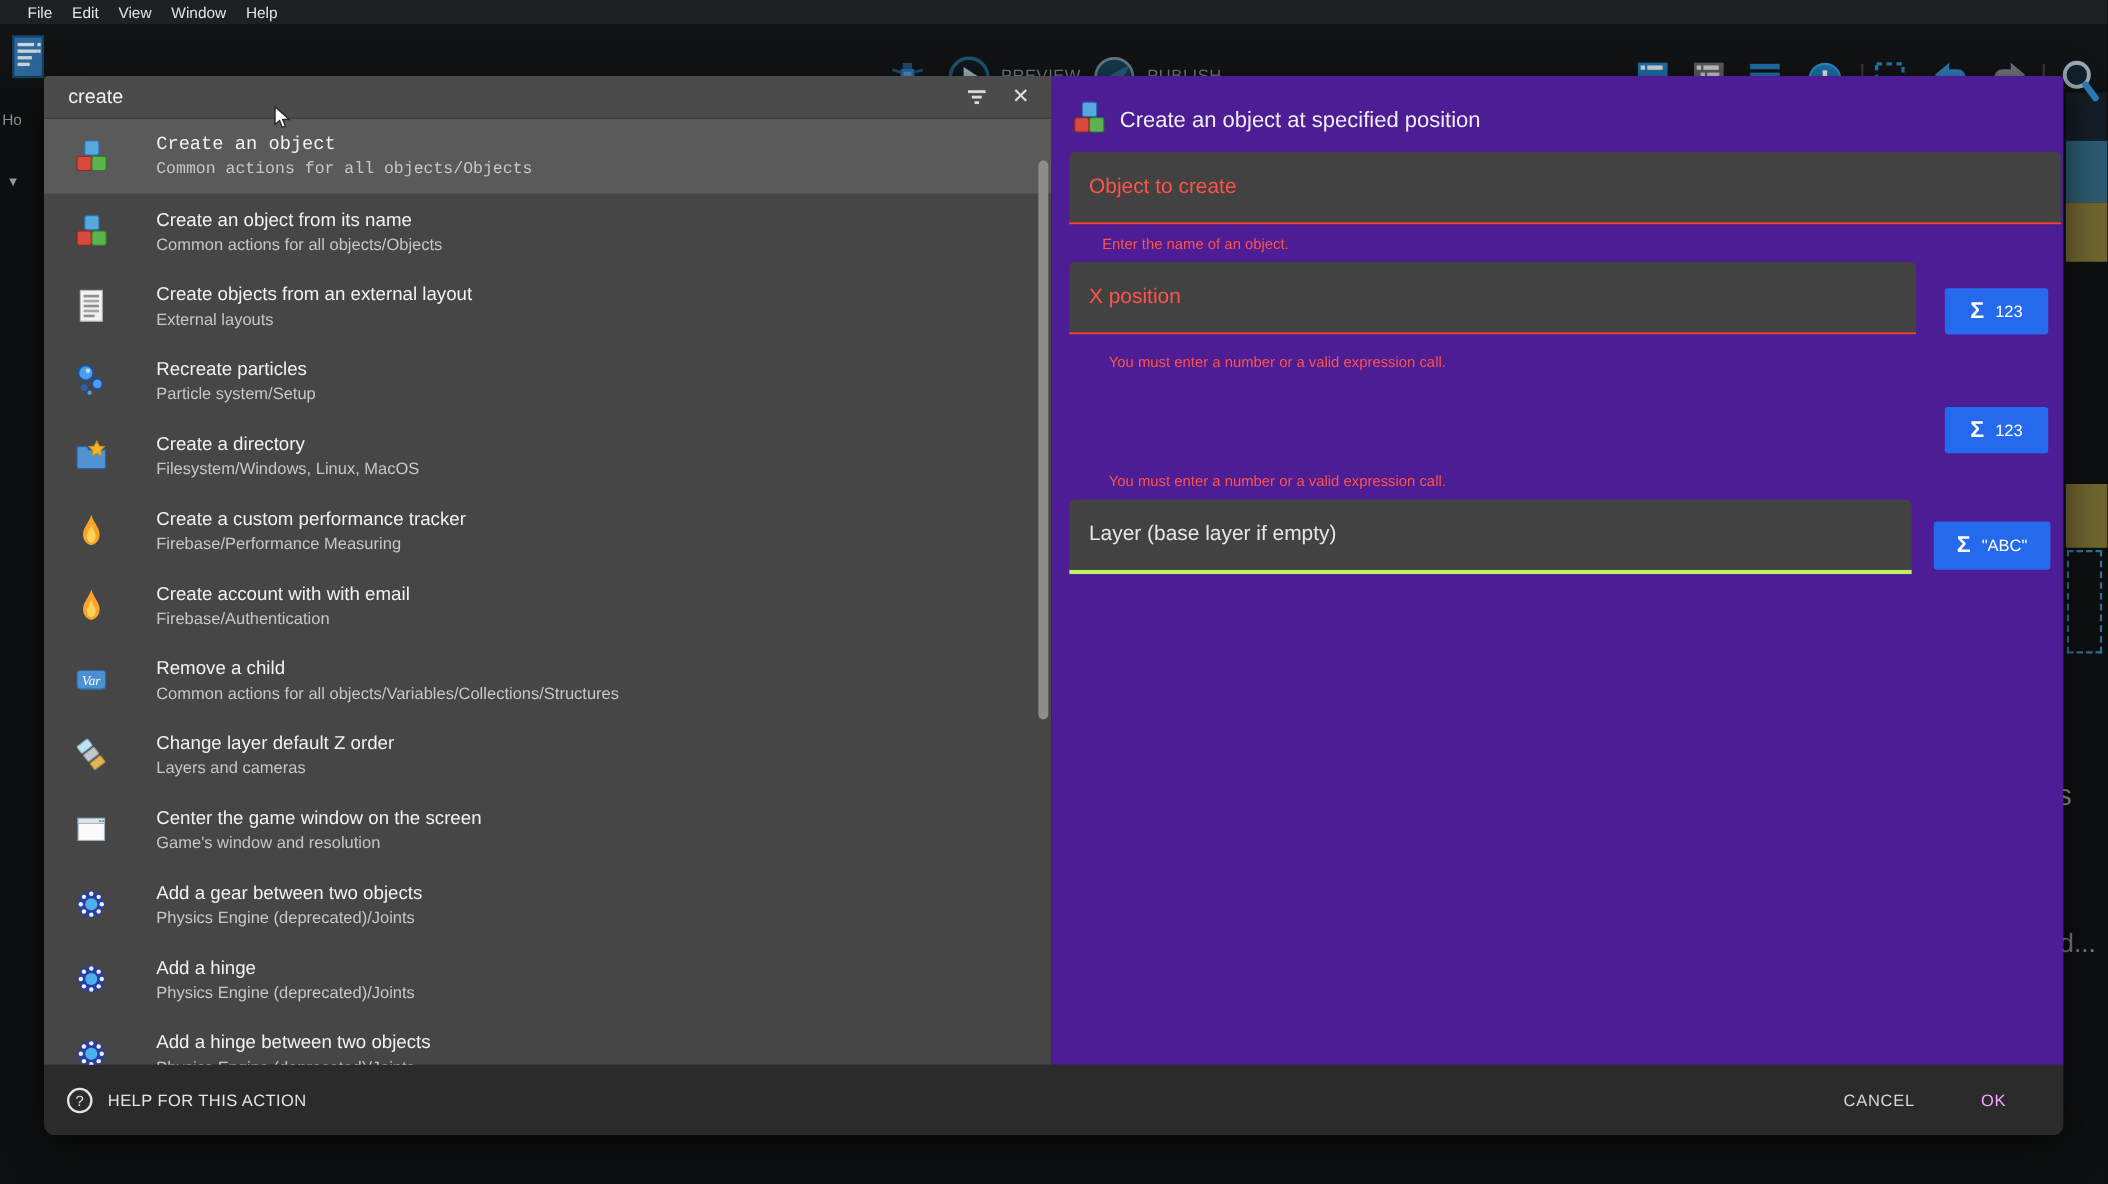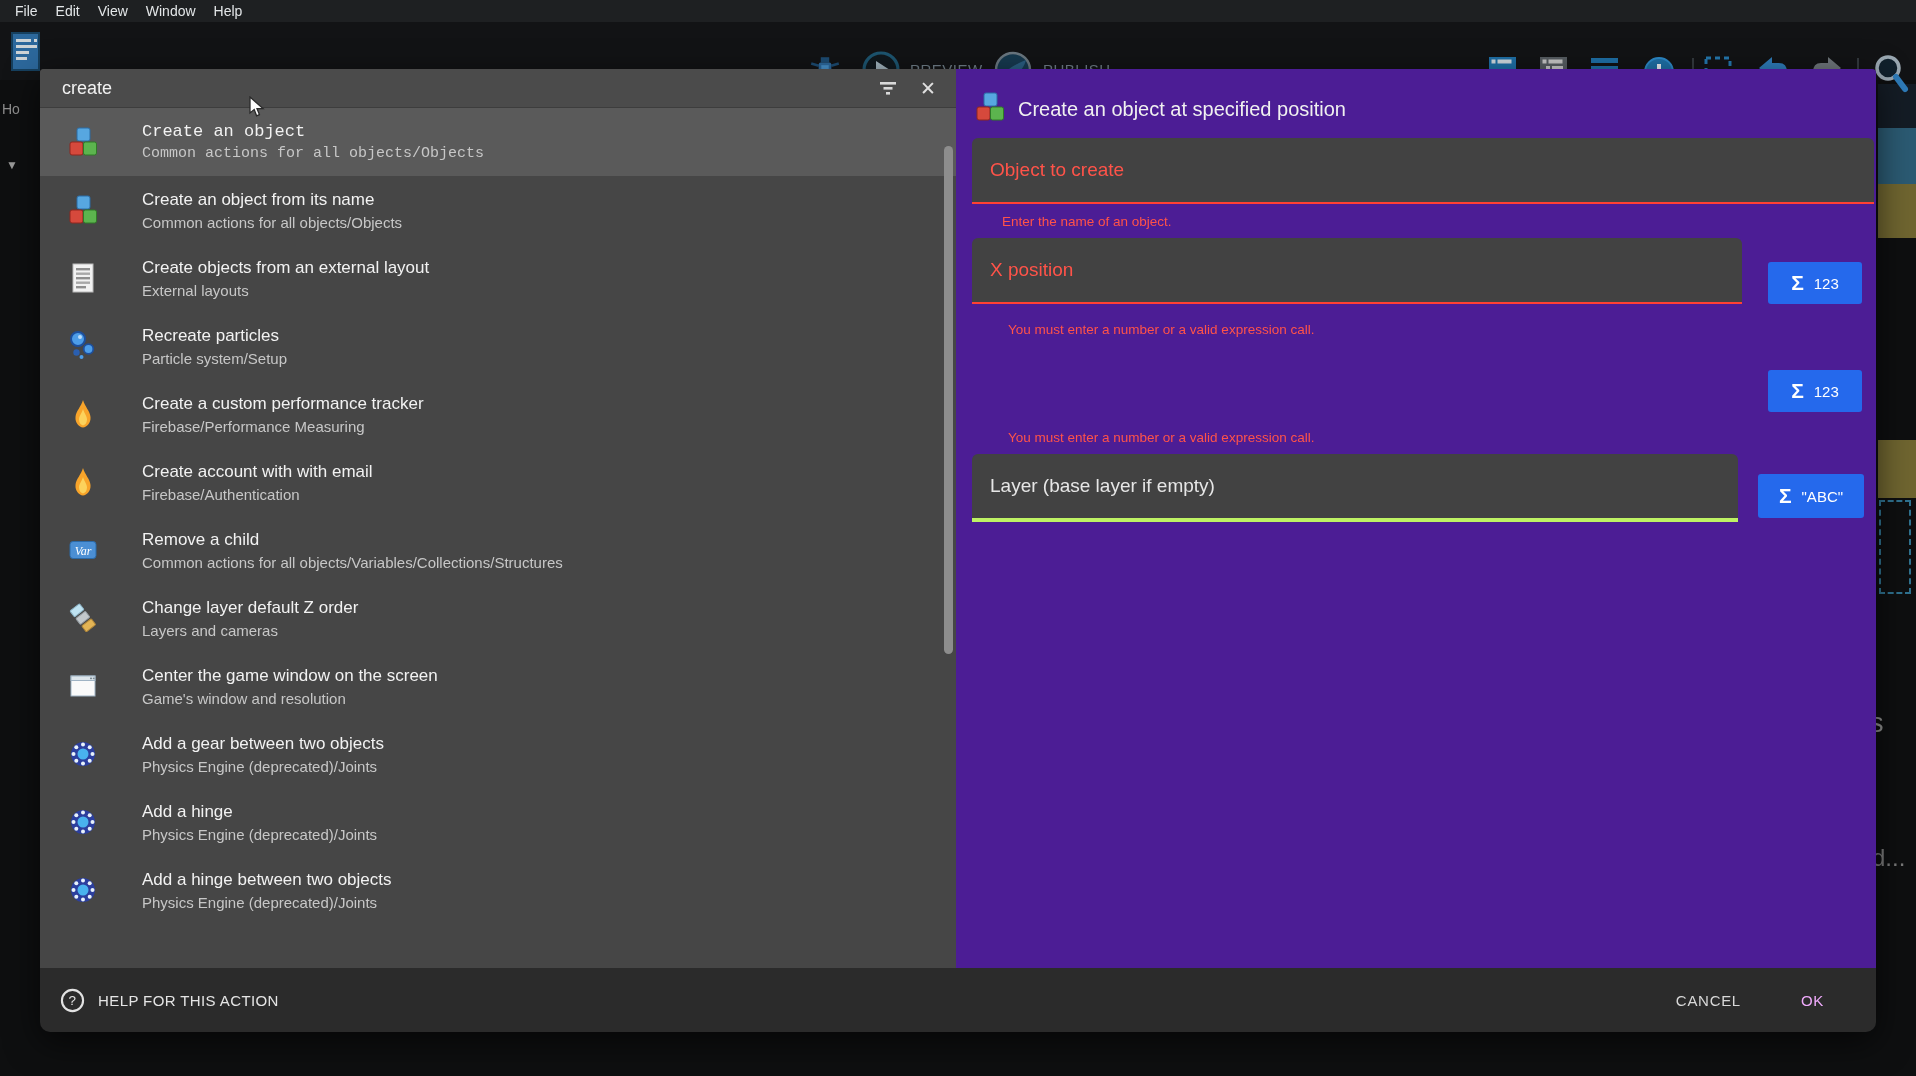--- a/index.html
+++ b/index.html
@@ -8,21 +8,21 @@
     width:1916px; height:1076px; overflow:hidden;
     background:#0e0f10;
     font-family:"Liberation Sans", sans-serif;
     -webkit-font-smoothing:antialiased;
   }
   #screen { position:relative; width:1916px; height:1076px; background:#0e0f10; }
 
   
   .menu-bar {
     position:absolute; top:0; left:0; right:0; height:22px;
-    background:#1e2022; display:flex; align-items:center; padding-left:6px; z-index:3;
+    background:#1e2022; display:flex; align-items:center; padding-left:16px; z-index:3;
   }
   .menu-item { color:#e3e6e8; font-size:14px; padding:0 9px; cursor:default; }
 
   
   .toolbar { position:absolute; top:22px; left:0; right:0; height:58px; background:#121315; z-index:2; }
   .tb { position:absolute; top:32px; width:36px; height:36px; }
   .tb svg { width:100%; height:100%; display:block; }
   .tb-label { position:absolute; top:39px; font-size:15px; color:#6f7d87; letter-spacing:.5px; }
   .tb-sep { position:absolute; top:36px; width:2px; height:30px; background:#33393e; }
   .pm-icon { position:absolute; left:7px; top:8px; width:38px; height:44px; z-index:2; }
@@ -315,20 +315,32 @@
                 </svg>
               </span>
               <span>
                 <div class="result-title">Recreate particles</div>
                 <div class="result-sub">Particle system/Setup</div>
               </span>
             </div>
             <div class="result-item">
               <span class="result-icon">
                 <svg viewBox="0 0 32 32">
+                  <path d="M3 8 h9 l2 3 h15 v15 a2 2 0 0 1 -2 2 H5 a2 2 0 0 1 -2 -2 Z" fill="#4f93d2" stroke="#2b629c"></path>
+                  <path d="M21 3 l2.2 4.4 4.8 .7 -3.5 3.4 .8 4.8 -4.3 -2.3 -4.3 2.3 .8 -4.8 -3.5 -3.4 4.8 -.7 Z" fill="#f2b52b" stroke="#c78f14"></path>
+                </svg>
+              </span>
+              <span>
+                <div class="result-title">Create a directory</div>
+                <div class="result-sub">Filesystem/Windows, Linux, MacOS</div>
+              </span>
+            </div>
+            <div class="result-item">
+              <span class="result-icon">
+                <svg viewBox="0 0 32 32">
                   <path d="M16 2 C14 9 9 13 8.5 19 C8 25 12 29 16 29.5 C20 29 24 25 23.5 19 C23 13 18 9 16 2 Z" fill="#f8a42a"></path>
                   <path d="M16 11 C14.5 16 12 18 12 21.5 C12 25 14 27 16 27.5 C18 27 20 25 20 21.5 C20 18 17.5 16 16 11 Z" fill="#fcd25c"></path>
                 </svg>
               </span>
               <span>
                 <div class="result-title">Create a custom performance tracker</div>
                 <div class="result-sub">Firebase/Performance Measuring</div>
               </span>
             </div>
             <div class="result-item">

